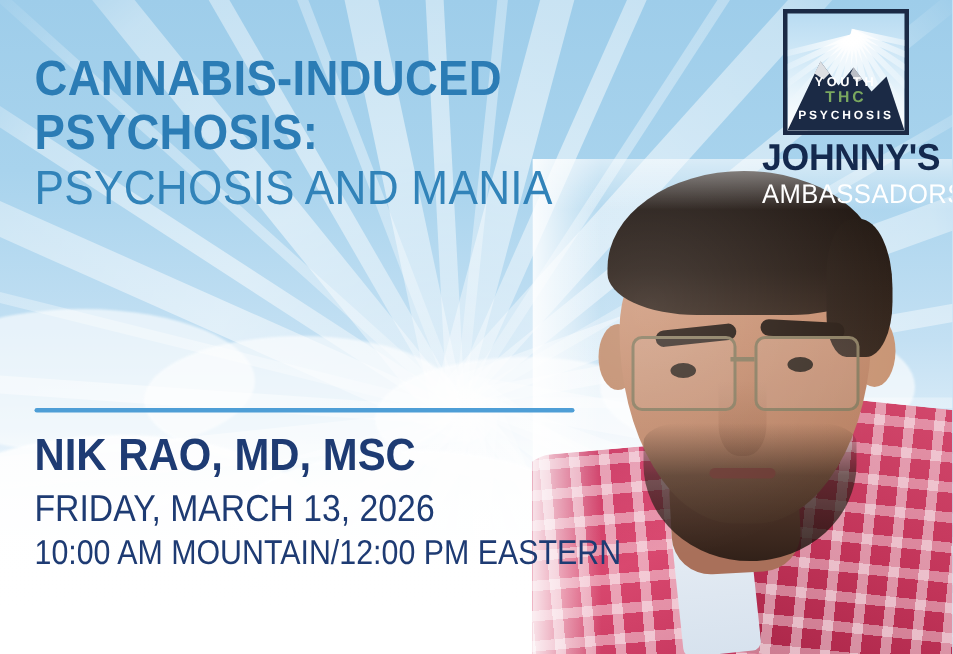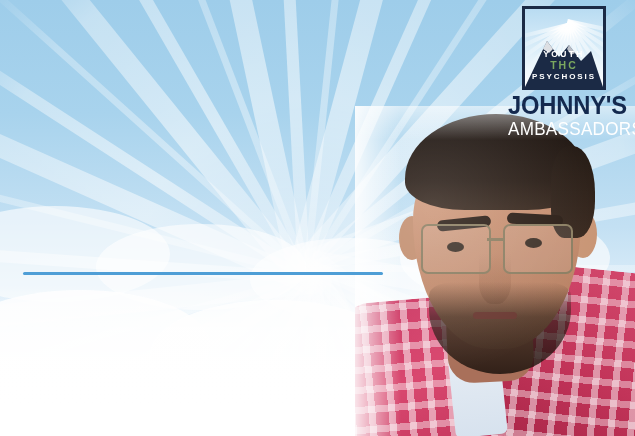--- a/index.html
+++ b/index.html
@@ -303,23 +303,33 @@
       <div class="p-bridge"></div>
       <div class="p-lensR"></div>
     </div>
     <div class="p-beard"></div>
     <div class="p-mouth"></div>
     <div class="p-shadow"></div>
     <div class="p-blendL"></div>
     <div class="p-blendT"></div>
   </div>
 
+  <div class="headline">
+    <div class="hl hl1">CANNABIS-INDUCED</div>
+    <div class="hl hl2">PSYCHOSIS:</div>
+    <div class="hl hl3">PSYCHOSIS AND MANIA</div>
+  </div>
 
   <div class="divider"></div>
 
+  <div class="speaker">
+    <div class="sp-name">NIK RAO, MD, MSC</div>
+    <div class="sp-date">FRIDAY, MARCH 13, 2026</div>
+    <div class="sp-time">10:00 AM MOUNTAIN/12:00 PM EASTERN</div>
+  </div>
 
   <div class="logo">
     <div class="badge">
       <div class="badge-rays" id="badgeRays">
           <i style="transform: rotate(-78deg);"></i>
           <i style="transform: rotate(-67deg);"></i>
           <i style="transform: rotate(-56deg);"></i>
           <i style="transform: rotate(-45deg);"></i>
           <i style="transform: rotate(-34deg);"></i>
           <i style="transform: rotate(-23deg);"></i>

